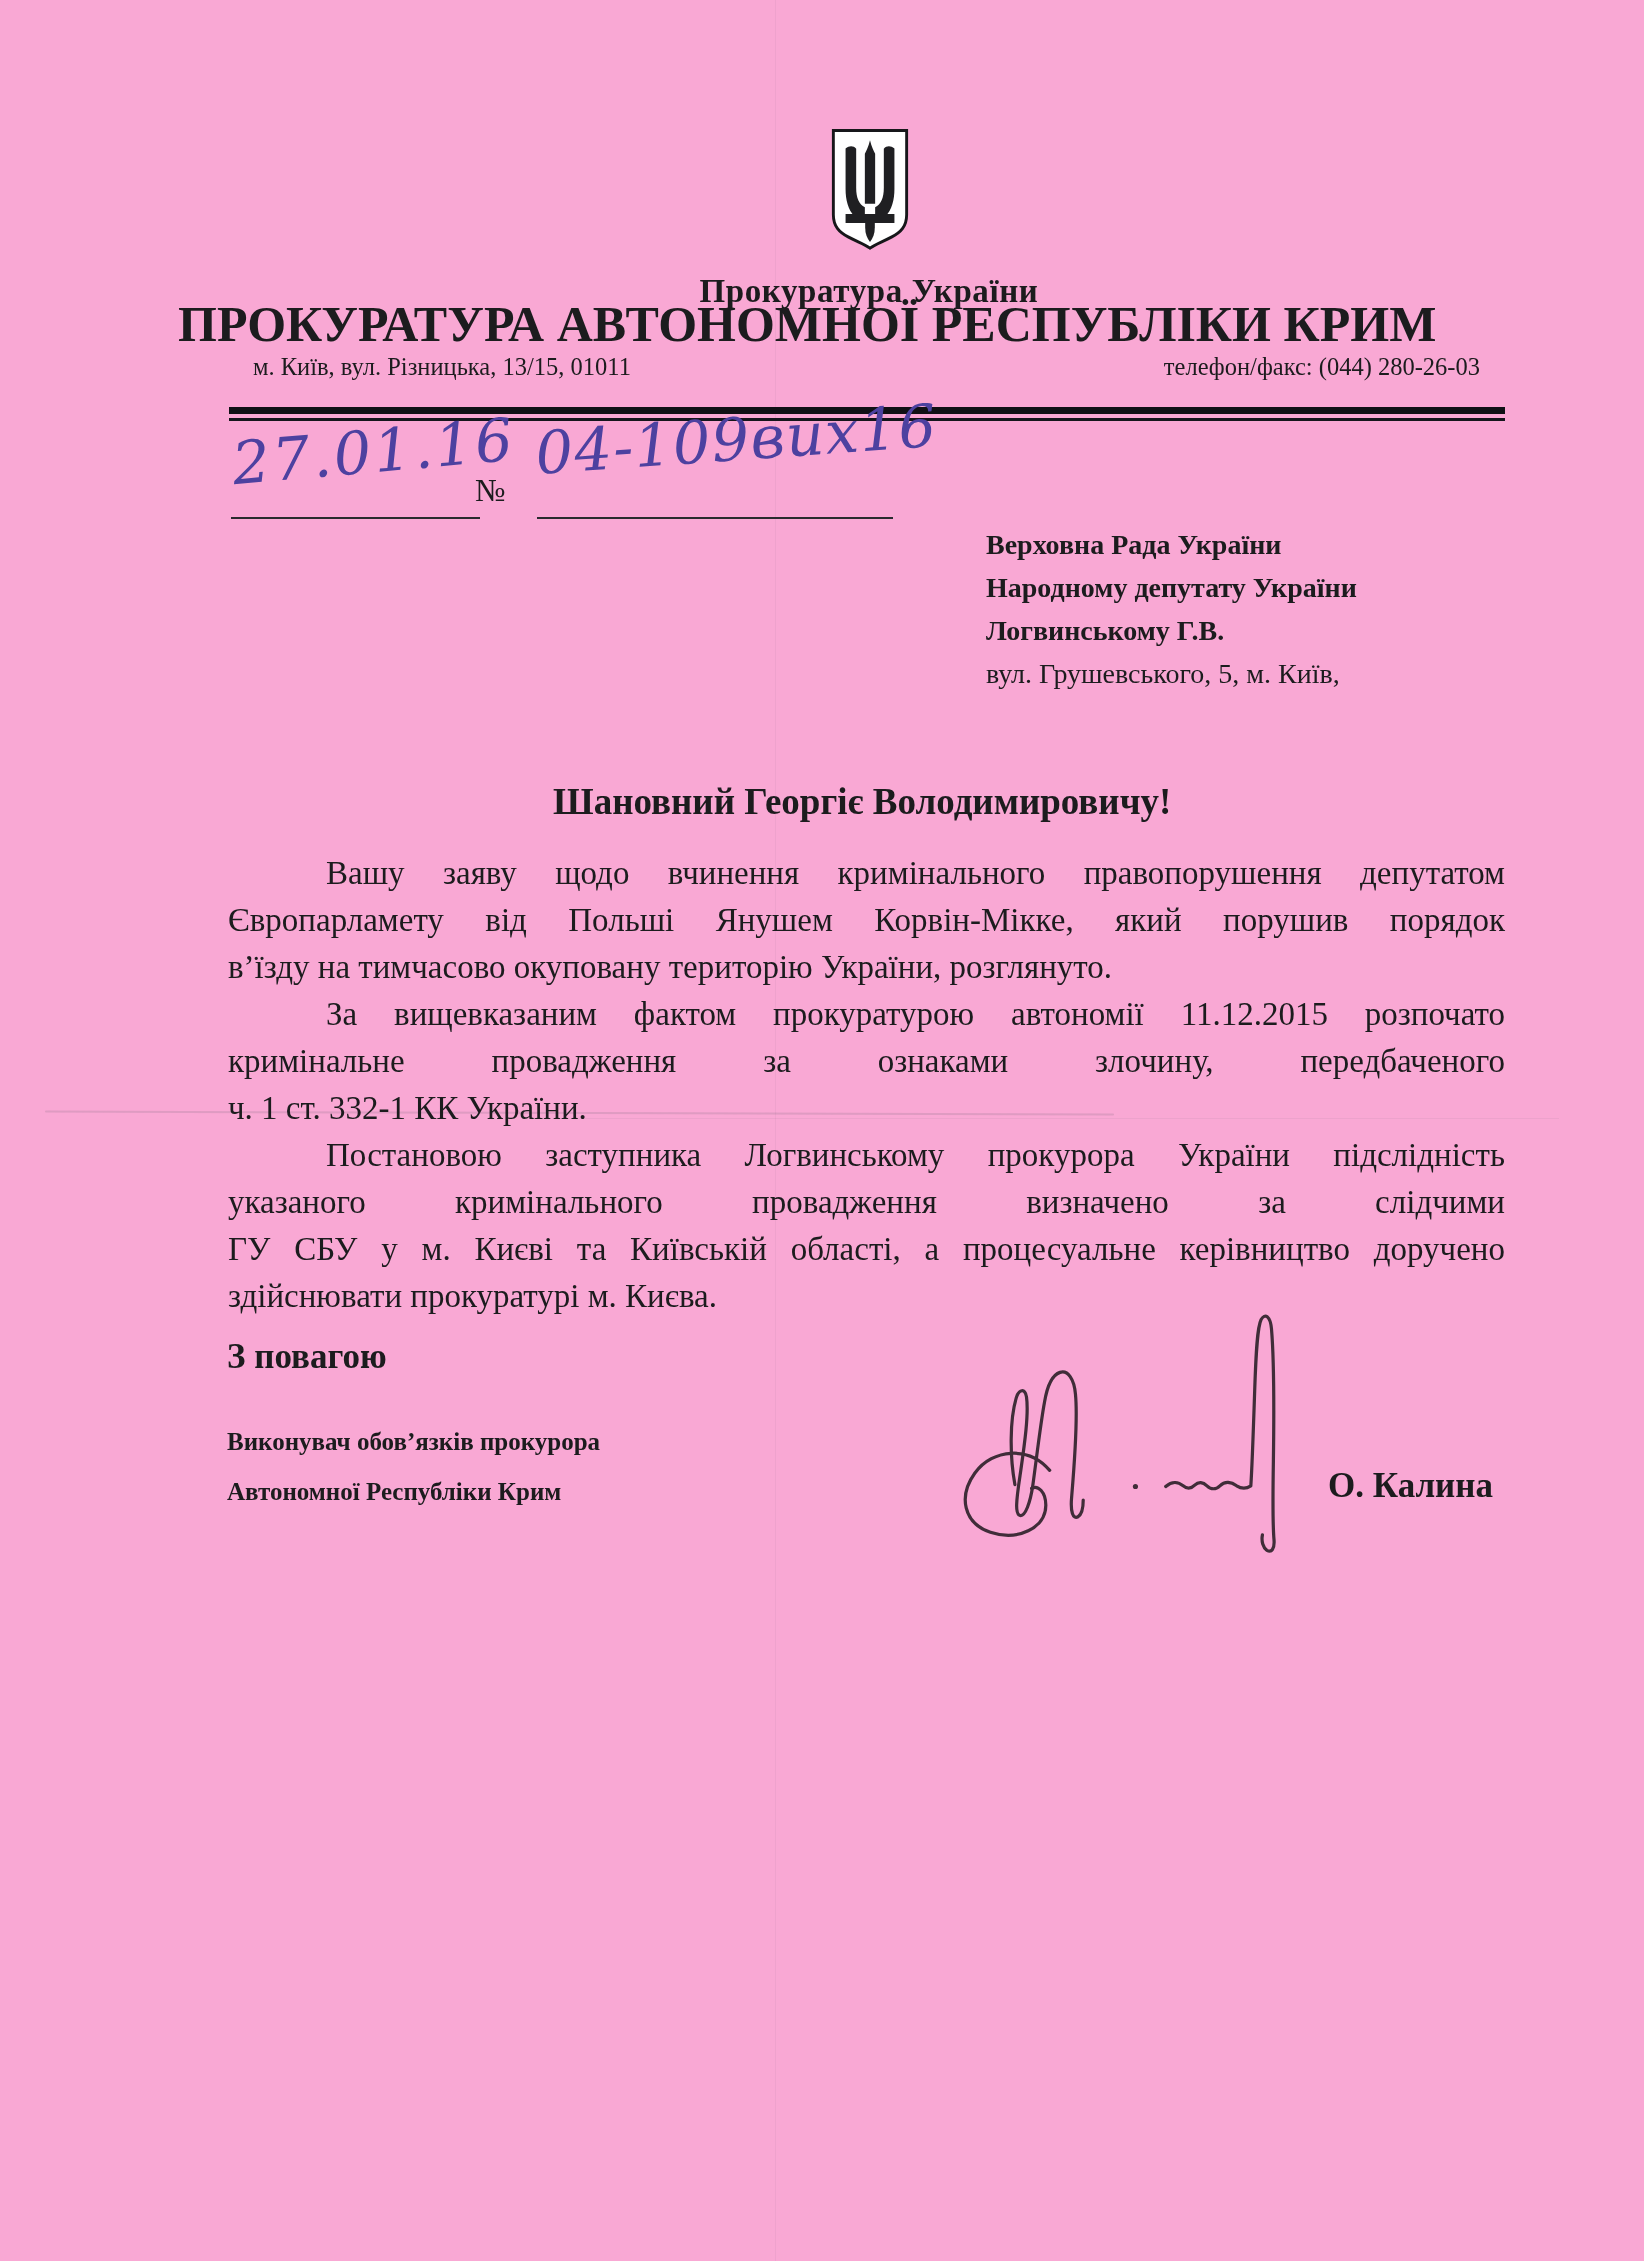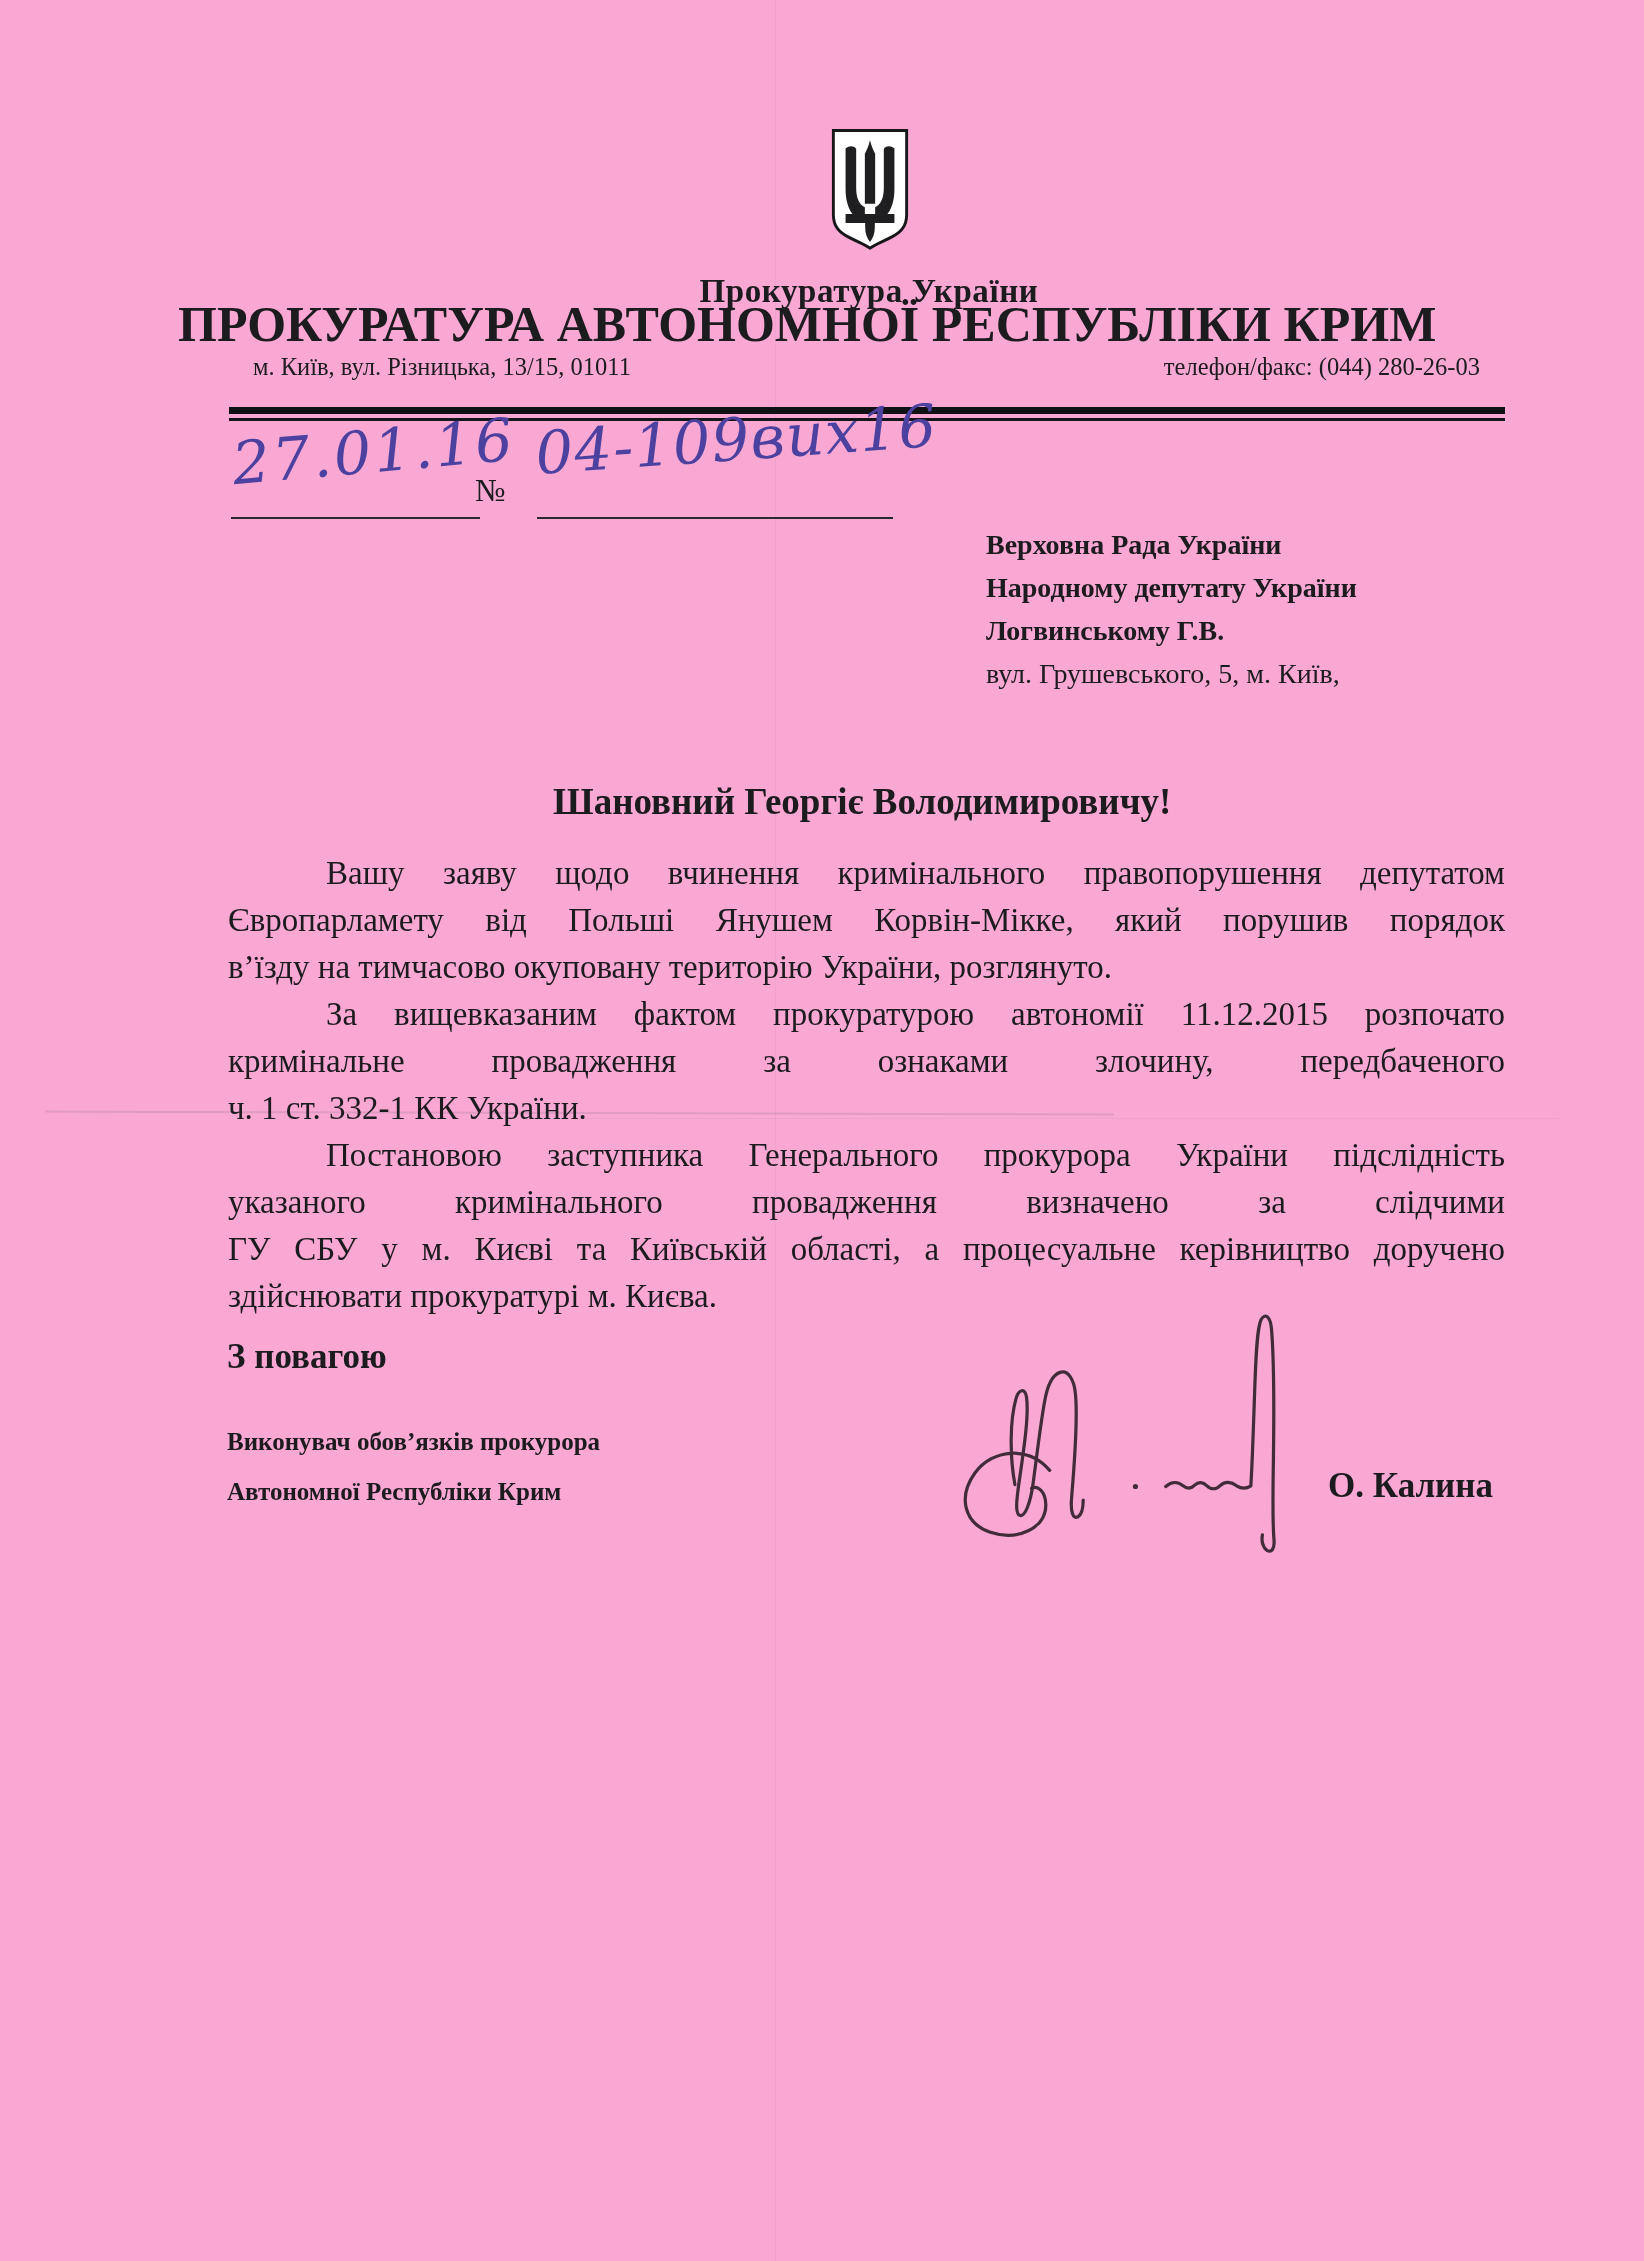--- a/index.html
+++ b/index.html
@@ -90,21 +90,21 @@
 
   <div class="abs salutation">Шановний Георгіє Володимировичу!</div>
 
   <div class="abs body-block">
     <div class="body-line first">Вашу заяву щодо вчинення кримінального правопорушення депутатом</div>
     <div class="body-line">Європарламету від Польші Янушем Корвін-Мікке, який порушив порядок</div>
     <div class="body-line last">в’їзду на тимчасово окуповану територію України, розглянуто.</div>
     <div class="body-line first">За вищевказаним фактом прокуратурою автономії 11.12.2015 розпочато</div>
     <div class="body-line">кримінальне провадження за ознаками злочину, передбаченого</div>
     <div class="body-line last">ч. 1 ст. 332-1 КК України.</div>
-    <div class="body-line first">Постановою заступника Генерального прокурора України підслідність</div>
+    <div class="body-line first">Постановою заступника Логвинському прокурора України підслідність</div>
     <div class="body-line">указаного кримінального провадження визначено за слідчими</div>
     <div class="body-line">ГУ СБУ у м. Києві та Київській області, а процесуальне керівництво доручено</div>
     <div class="body-line last">здійснювати прокуратурі м. Києва.</div>
   </div>
 
   <div class="abs closing">З повагою</div>
   <div class="abs signer-title">
     <div>Виконувач обов’язків прокурора</div>
     <div>Автономної Республіки Крим</div>
   </div>

